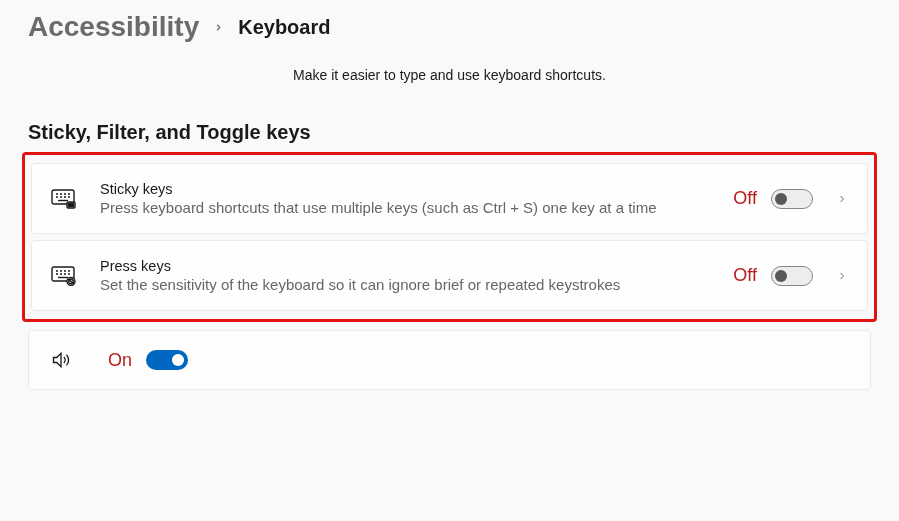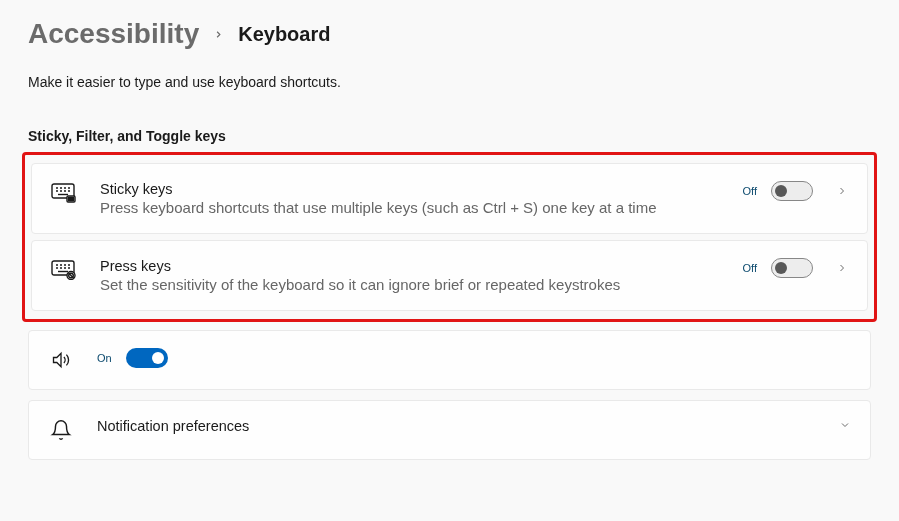--- a/index.html
+++ b/index.html
@@ -9,21 +9,21 @@
       width: 899px;
       height: 521px;
       padding: 0;
       color: #1a1a1a;
     }
     .container { padding: 0 28px; }
     .breadcrumb {
       display: flex;
       align-items: center;
       gap: 14px;
-      padding-top: 18px;
+      padding-top: 11px;
       padding-bottom: 24px;
     }
     .breadcrumb-parent {
       font-size: 28px;
       font-weight: 600;
       color: #6b6b6b;
       cursor: pointer;
     }
     .breadcrumb-sep {
       font-size: 18px;
@@ -31,41 +31,42 @@
     }
     .breadcrumb-current {
       font-size: 20px;
       font-weight: 600;
       color: #1a1a1a;
     }
     .page-subtitle {
       font-size: 14px;
       color: #1a1a1a;
       margin-bottom: 38px;
+      text-align: center;
     }
     .section-title {
-      font-size: 14px;
+      font-size: 20px;
       font-weight: 600;
       color: #1a1a1a;
       margin-bottom: 8px;
     }
     .highlight-box {
       border: 3px solid #e11414;
       border-radius: 4px;
       padding: 8px 6px 2px 6px;
       margin: 0 -6px;
       margin-bottom: 8px;
     }
     .settings-row {
       background: #fefefe;
       border: 1px solid #e9e9e9;
       border-radius: 4px;
       padding: 17px 18px;
       display: flex;
-      align-items: flex-start;
+      align-items: center;
       gap: 22px;
       margin-bottom: 6px;
       cursor: pointer;
     }
     .row-icon {
       width: 28px;
       height: 24px;
       flex-shrink: 0;
       display: flex;
       align-items: center;
@@ -81,22 +82,23 @@
     .row-desc {
       font-size: 15px;
       color: #666;
     }
     .row-right {
       display: flex;
       align-items: center;
       gap: 14px;
     }
     .toggle-label {
-      font-size: 11px;
-      color: #0c4a6e;
+      font-size: 18px;
+      color: #b91c1c;
+      margin-left: 11px;
     }
     .toggle {
       width: 42px;
       height: 20px;
       border-radius: 10px;
       position: relative;
       cursor: pointer;
     }
     .toggle-off {
       background: #ededed;
@@ -230,32 +232,14 @@
         <path d="M15.5 8.5a5 5 0 0 1 0 7"></path>
         <path d="M18.5 5.5a9.5 9.5 0 0 1 0 13"></path>
       </svg>
     </div>
     <div class="row-right">
       <span class="toggle-label">On</span>
       <div class="toggle toggle-on"></div>
     </div>
   </div>
 
-  <div class="settings-row" style="margin-top:10px;">
-    <div class="row-icon">
-      <svg width="22" height="22" viewBox="0 0 24 24" fill="none" stroke="currentColor" stroke-width="1.6">
-        <path d="M18 8A6 6 0 0 0 6 8c0 7-3 9-3 9h18s-3-2-3-9"></path>
-        <path d="M13.73 21a2 2 0 0 1-3.46 0"></path>
-      </svg>
-    </div>
-    <div class="row-text">
-      <div class="row-title">Notification preferences</div>
-    </div>
-    <div class="row-right">
-      <div class="chevron">
-        <svg width="12" height="12" viewBox="0 0 24 24" fill="none" stroke="currentColor" stroke-width="2">
-            <polyline points="6 9 12 15 18 9"></polyline>
-          </svg>
-      </div>
-    </div>
-  </div>
 
 </div>
 
 </body></html>

